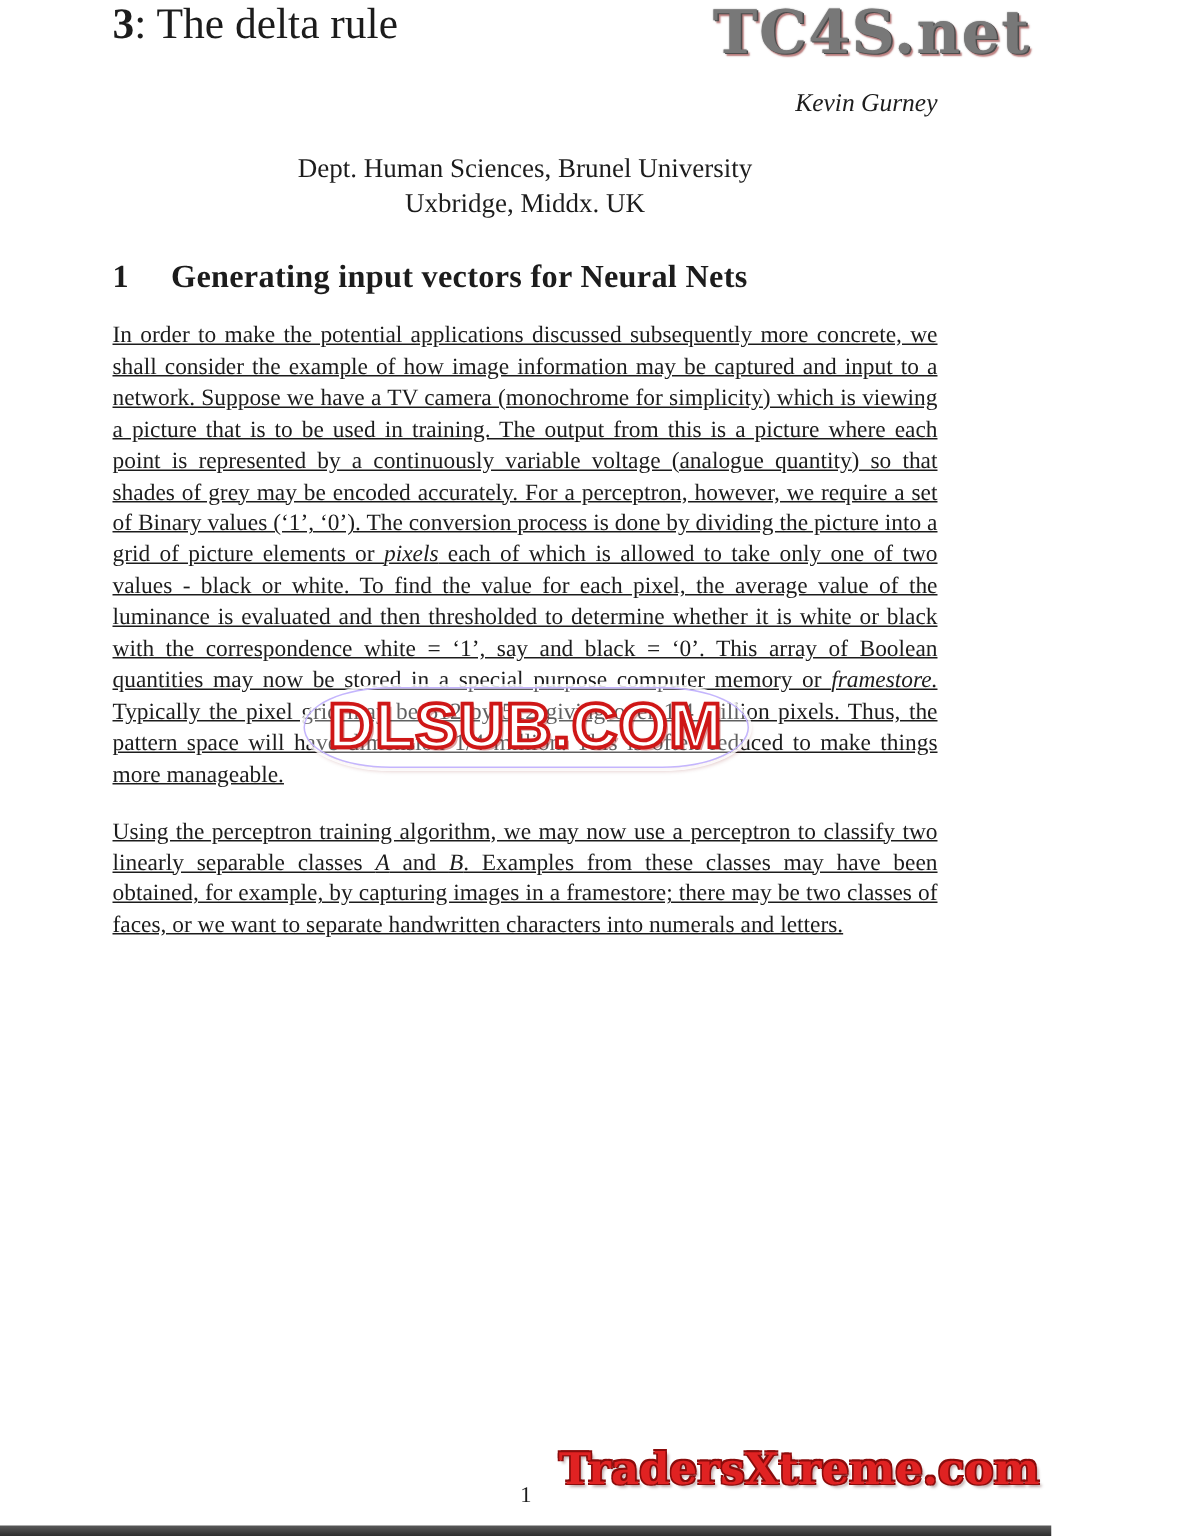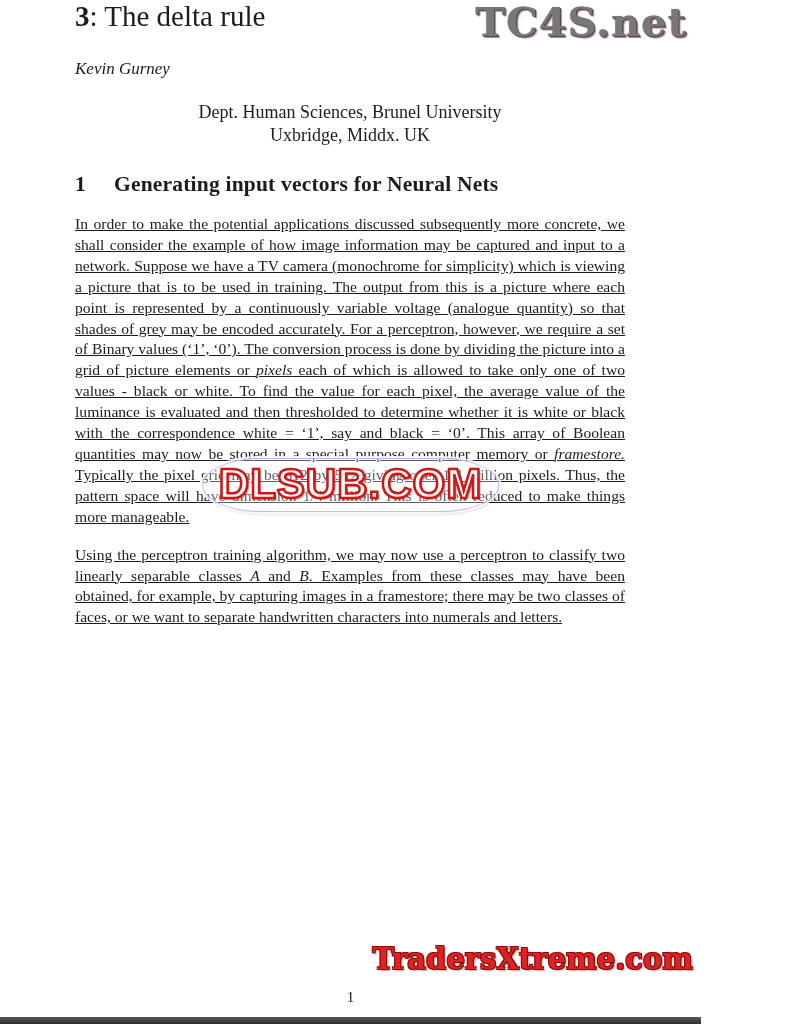--- a/index.html
+++ b/index.html
@@ -17,21 +17,21 @@
     padding: 0 76px 0 75px;
   }
   .title {
     text-align: left;
     margin: 0;
     font-size: 29px;
     font-weight: normal;
   }
   .title .num { font-weight: bold; }
   .author {
-    text-align: left;
+    text-align: right;
     margin-top: 26px;
     font-style: italic;
     font-size: 17px;
   }
   .affil {
     text-align: center;
     margin-top: 22px;
     font-size: 18px;
     line-height: 23px;
   }
@@ -88,21 +88,21 @@
     font-family: "Liberation Sans", sans-serif;
     font-weight: bold;
     font-size: 42px;
     letter-spacing: 1px;
     color: #ffffff;
     -webkit-text-stroke: 2.5px #cf1717;
     text-shadow: 0 0 2px #cf1717, 2px 2px 0 rgba(150, 0, 0, 0.35);
   }
   .wm-traders {
     position: absolute;
-    top: 942px;
+    top: 962px;
     right: 8px;
     font-family: "DejaVu Serif", serif;
     font-weight: bold;
     font-size: 29px;
     color: #e02222;
     text-shadow: 1px 1px 0 #8a0c0c, -1px -1px 0 #8a0c0c, 1px -1px 0 #8a0c0c,
                  -1px 1px 0 #8a0c0c, 2px 2px 2px rgba(60, 0, 0, 0.35);
     user-select: none;
   }
   .bottom-edge {

